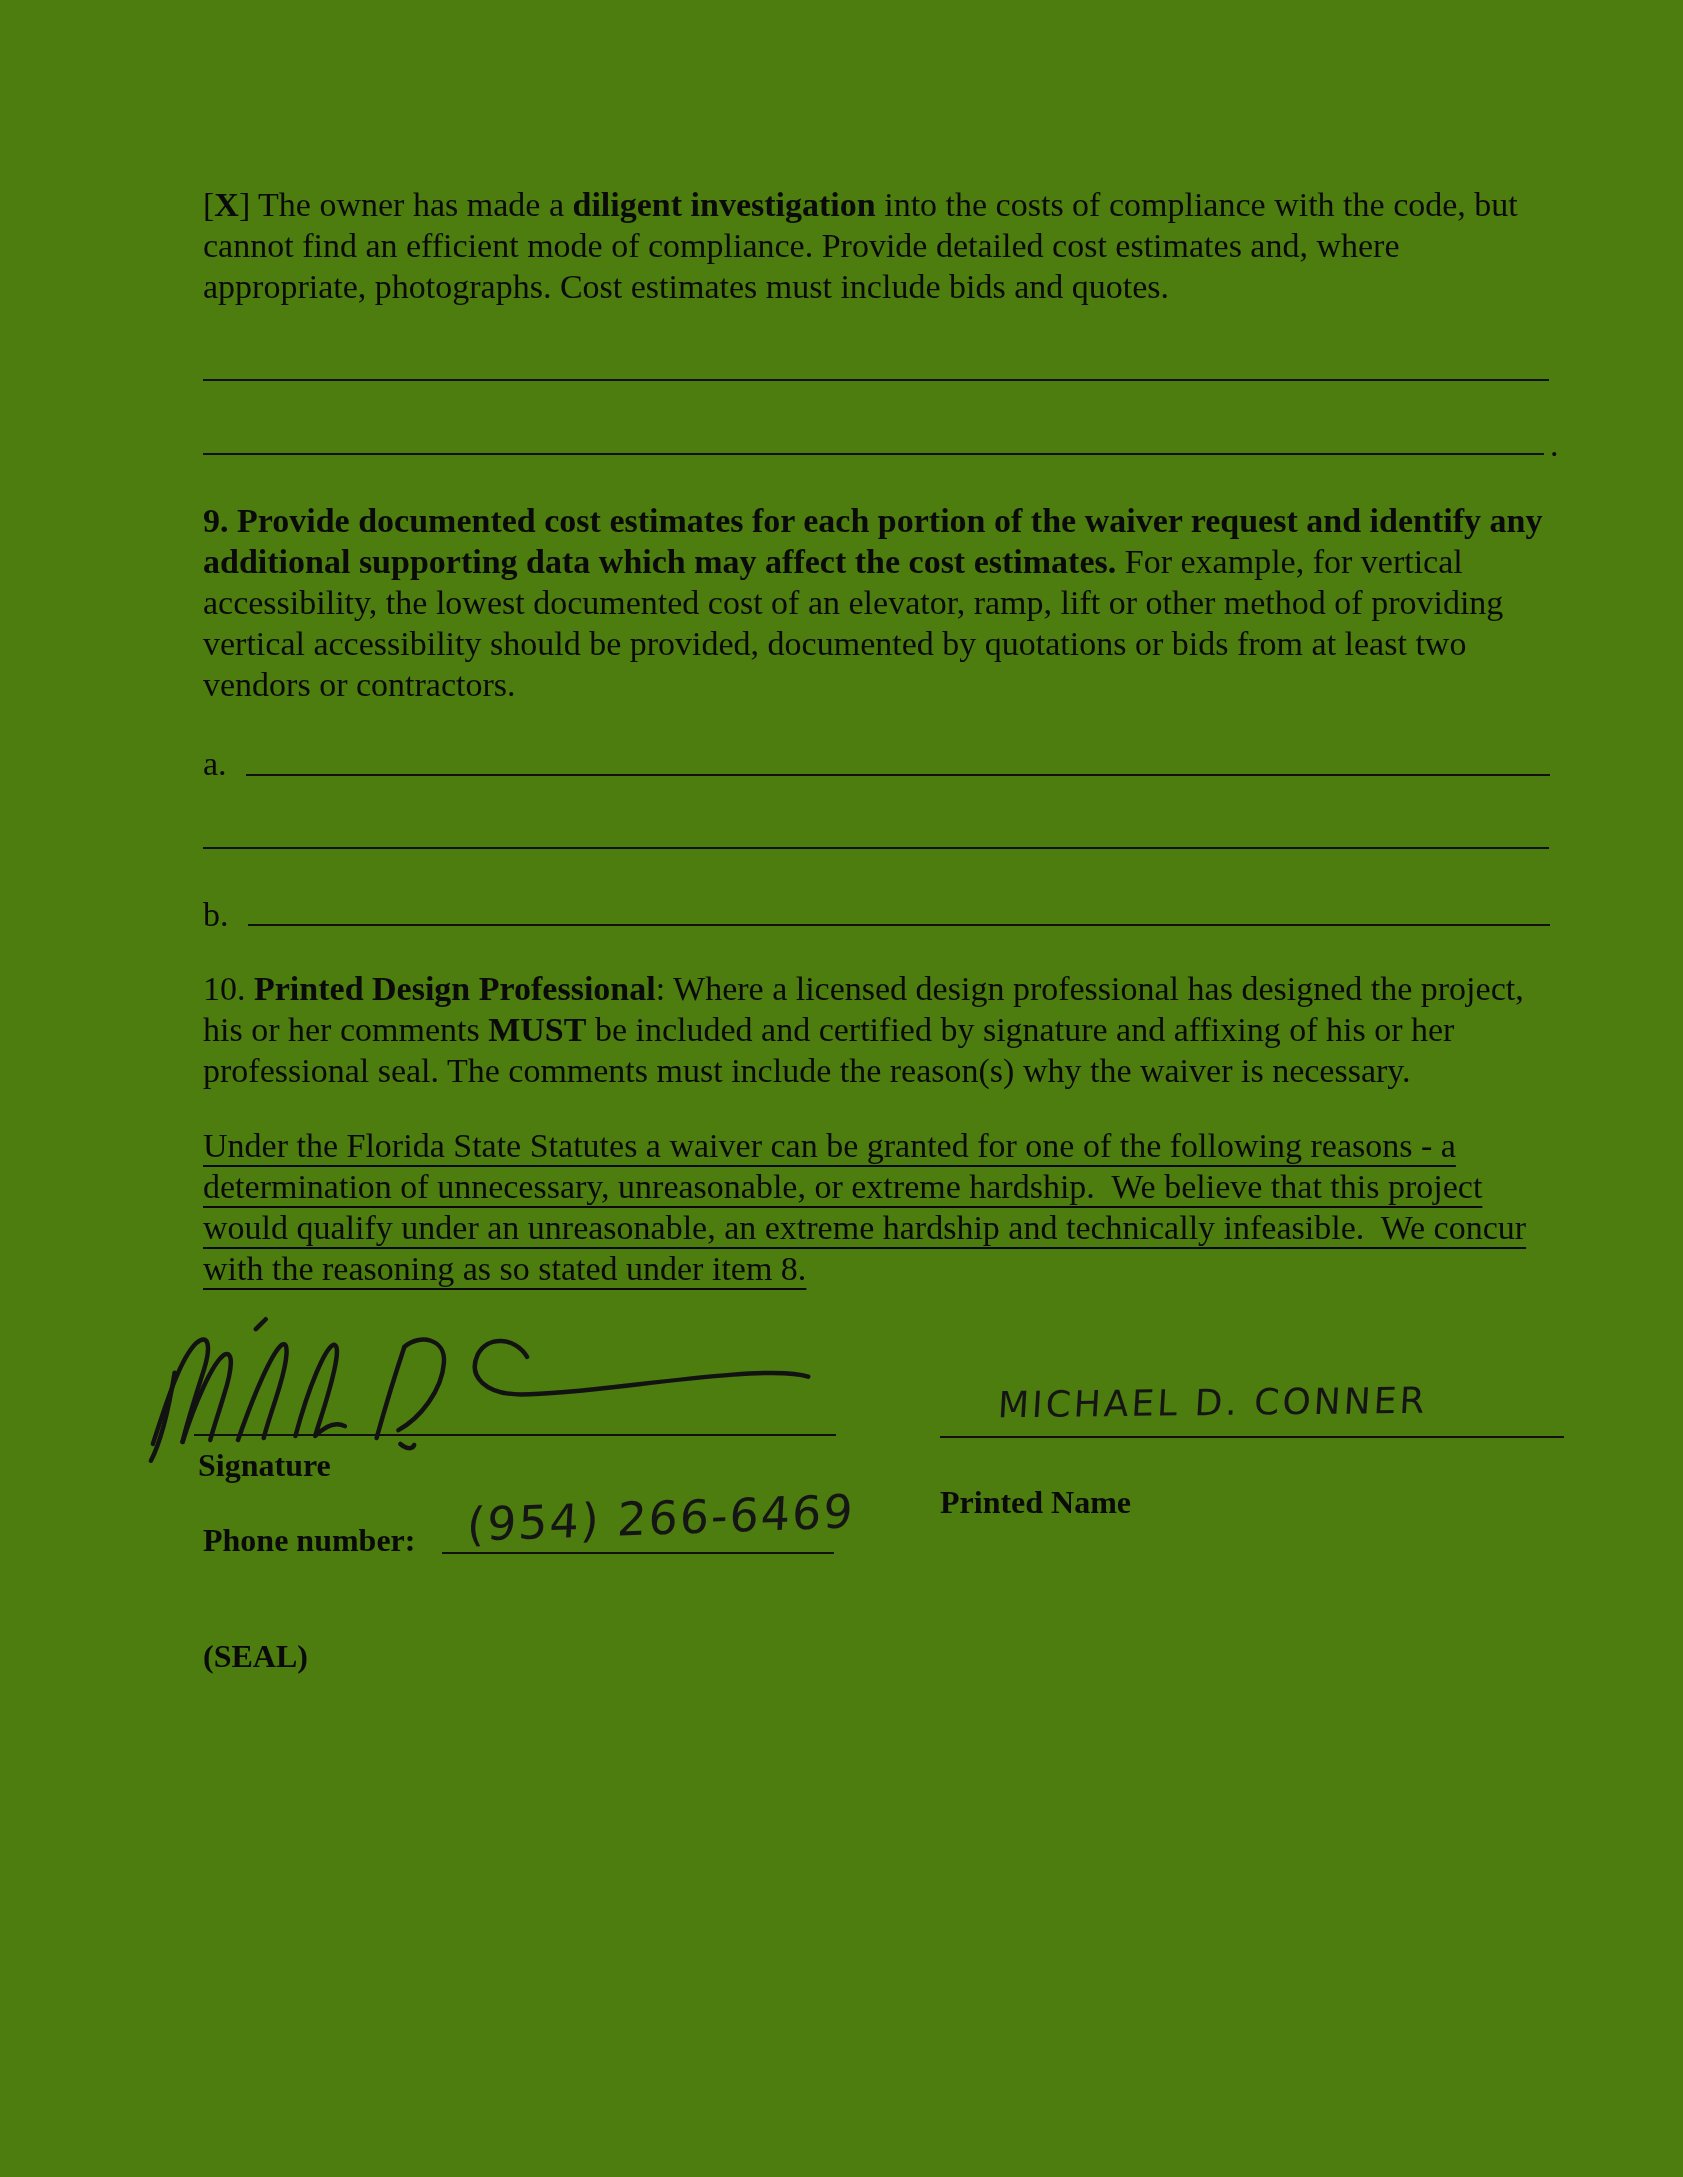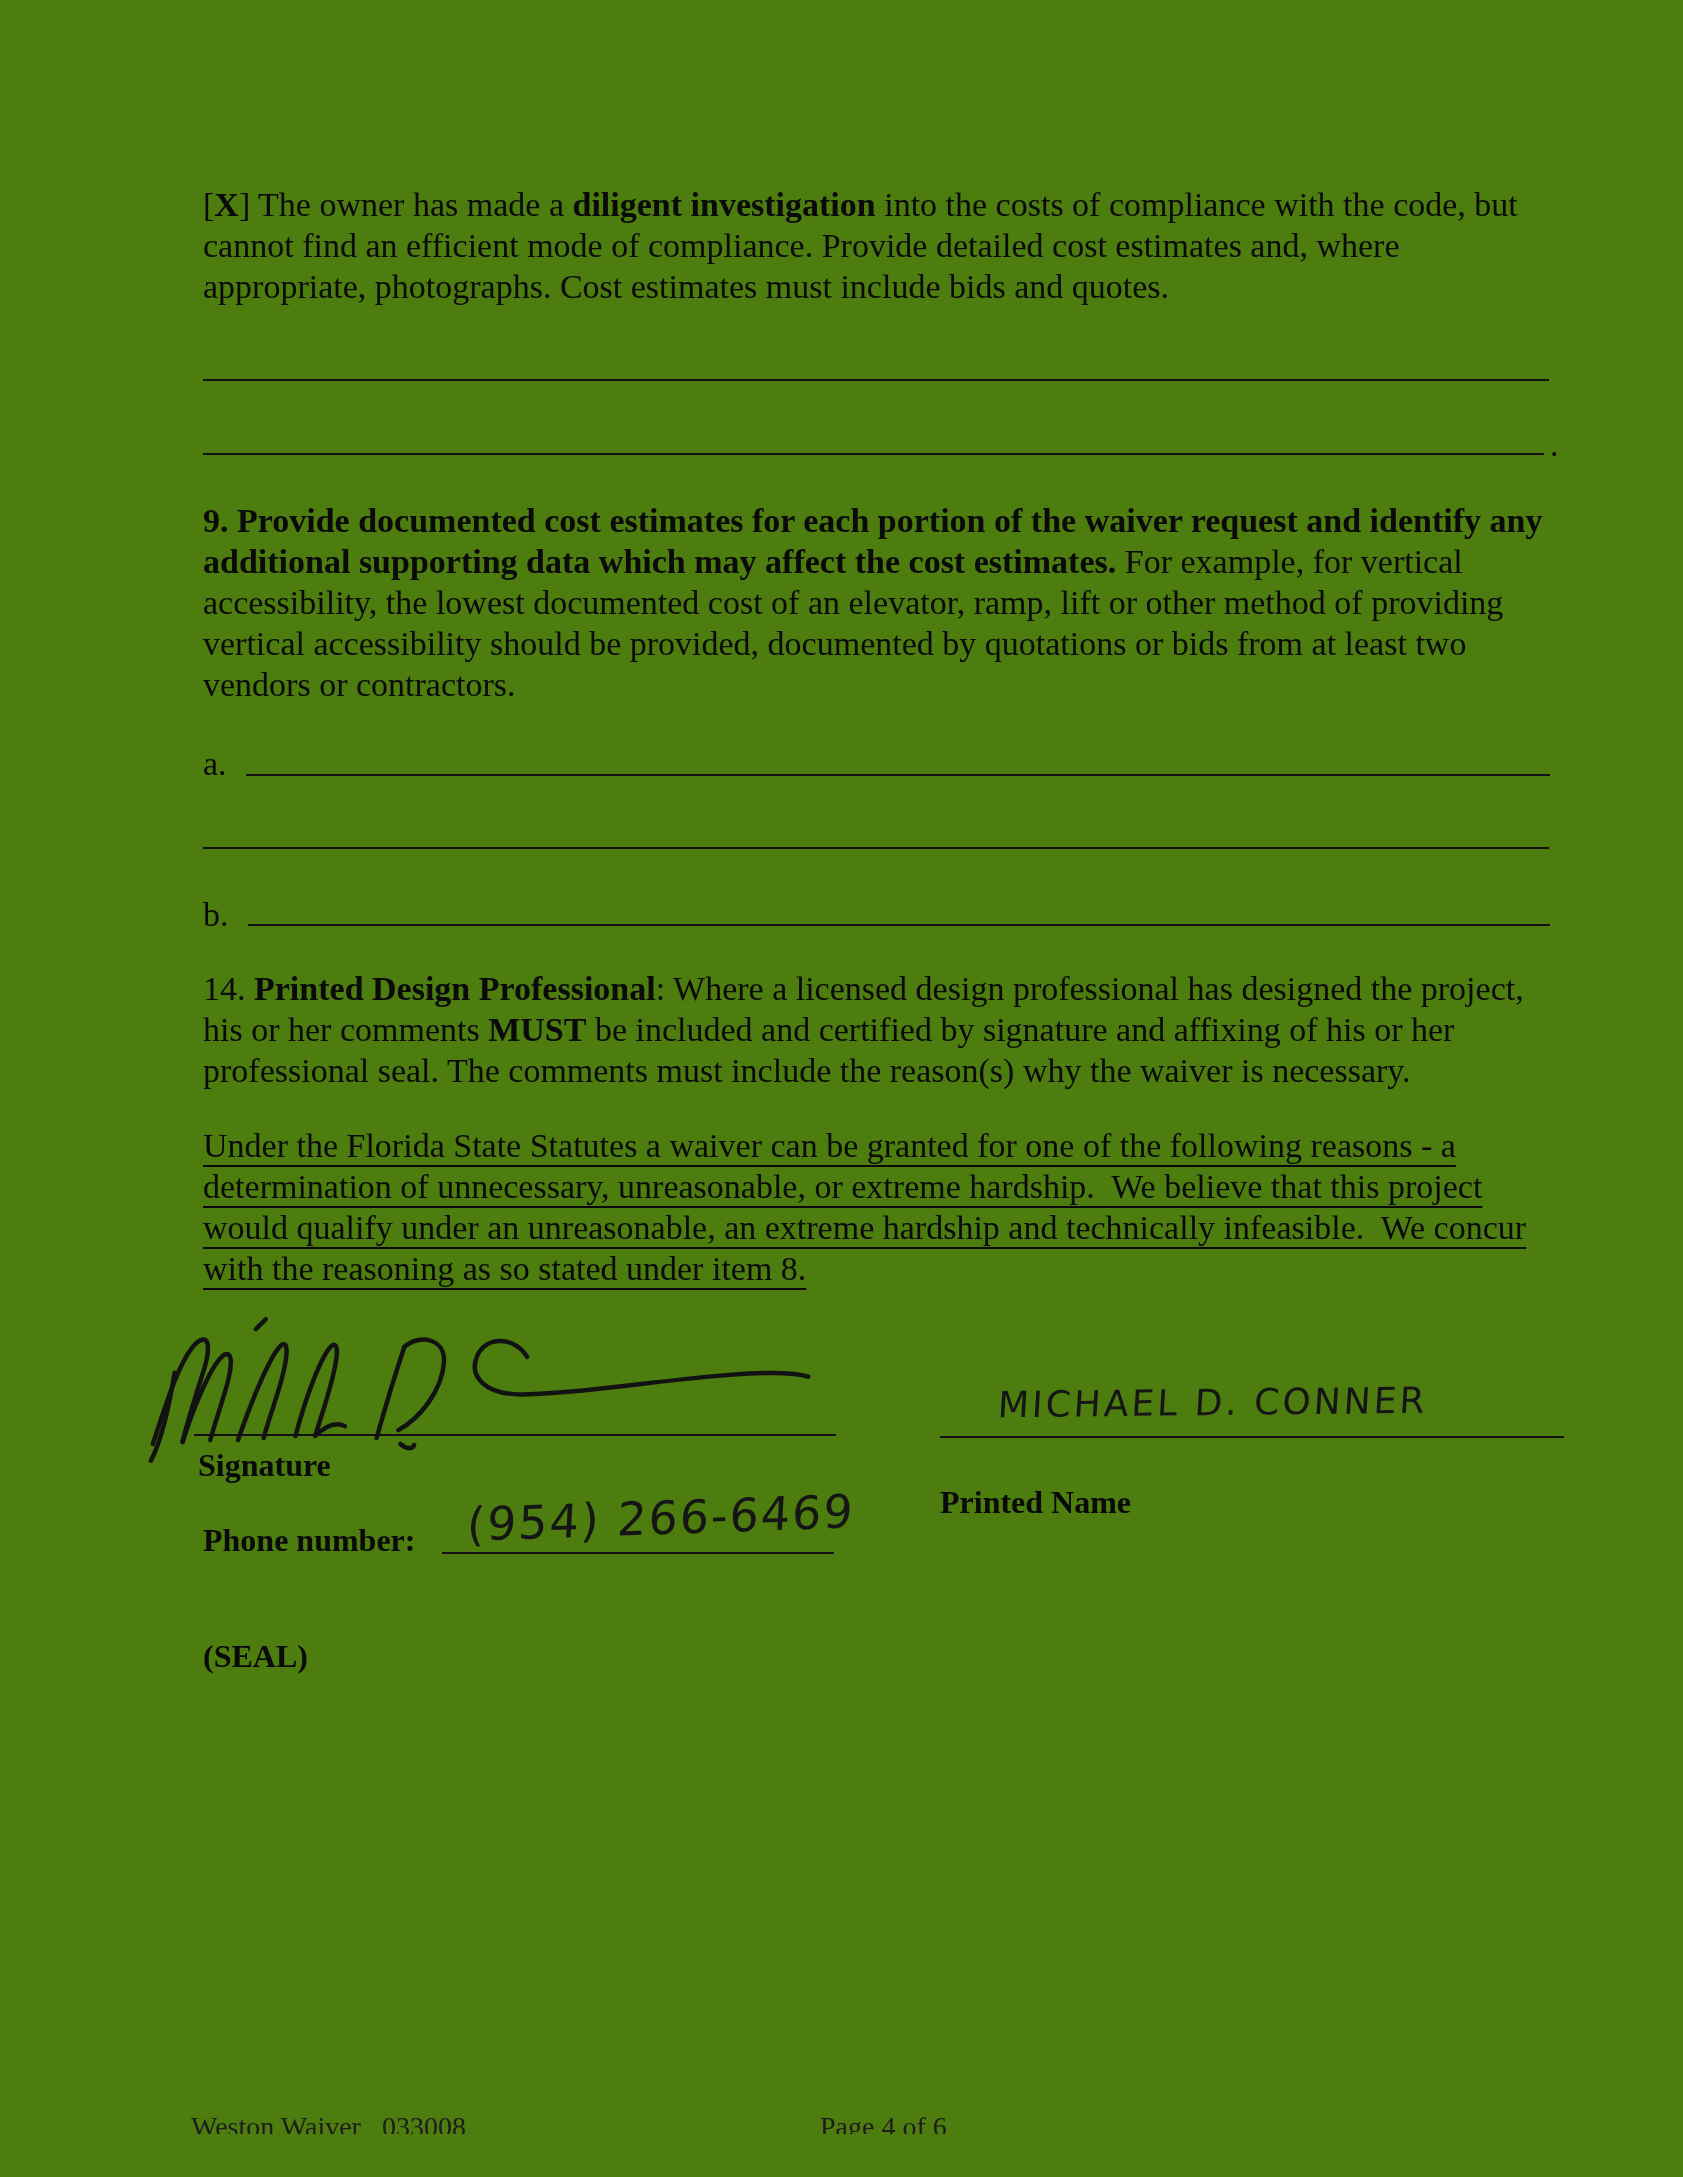--- a/index.html
+++ b/index.html
@@ -116,21 +116,21 @@
     <b>9. Provide documented cost estimates for each portion of the waiver request and identify any additional supporting data which may affect the cost estimates.</b><span> For example, for vertical accessibility, the lowest documented cost of an elevator, ramp, lift or other method of providing vertical accessibility should be provided, documented by quotations or bids from at least two vendors or contractors.</span>
   </p>
 
   <span class="list-label" style="top:743px; left:203px;">a.</span>
   <div class="rule" style="top:774px; left:246px; width:1304px;"></div>
   <div class="rule" style="top:847px; left:203px; width:1346px;"></div>
   <span class="list-label" style="top:894px; left:203px;">b.</span>
   <div class="rule" style="top:924px; left:248px; width:1302px;"></div>
 
   <p class="txt" style="top:968px;">
-    <span>14. </span><b>Printed Design Professional</b><span>: Where a licensed design professional has designed the project, his or her comments </span><b>MUST</b><span> be included and certified by signature and affixing of his or her professional seal. The comments must include the reason(s) why the waiver is necessary.</span>
+    <span>10. </span><b>Printed Design Professional</b><span>: Where a licensed design professional has designed the project, his or her comments </span><b>MUST</b><span> be included and certified by signature and affixing of his or her professional seal. The comments must include the reason(s) why the waiver is necessary.</span>
   </p>
 
   <p class="txt underlined-par" style="top:1125px; width:1337px;">Under the Florida State Statutes a waiver can be granted for one of the following reasons - a determination of unnecessary, unreasonable, or extreme hardship.&nbsp; We believe that this project would qualify under an unreasonable, an extreme hardship and technically infeasible.&nbsp; We concur with the reasoning as so stated under item 8.</p>
 
   <svg class="sig-svg" viewBox="0 0 700 150" aria-hidden="true">
     <g fill="none" stroke="#121212" stroke-width="4.5" stroke-linecap="round" stroke-linejoin="round">
       <path d="M 14,130 C 24,100 40,45 58,28 C 70,18 74,30 64,60 C 56,85 48,110 44,128"></path>
       <path d="M 44,128 C 56,90 74,48 86,40 C 96,35 94,55 86,80 C 80,100 74,118 72,126"></path>
       <path d="M 100,126 C 116,80 134,38 144,30 C 152,25 150,45 142,72 C 135,95 128,115 126,124"></path>
       <path d="M 158,122 C 172,70 188,34 196,30 C 203,28 200,48 192,76 C 186,98 180,114 178,122 C 190,110 200,108 208,112"></path>
@@ -148,19 +148,15 @@
 
   <span class="handwriting hw-name">MICHAEL D. CONNER</span>
   <div class="rule" style="top:1436px; left:940px; width:624px;"></div>
   <span class="label-bold" style="top:1482px; left:940px;">Printed Name</span>
 
   <span class="label-bold" style="top:1520px; left:203px;">Phone number:</span>
   <span class="handwriting hw-phone">(954) 266-6469</span>
   <div class="rule" style="top:1552px; left:442px; width:392px;"></div>
   <span class="label-bold" style="top:1636px; left:203px;">(SEAL)</span>
 
-  <div class="footer-clip">
-    <span class="footer-text footer-left">Weston Waiver &nbsp; 033008</span>
-    <span class="footer-text footer-right">Page 4 of 6</span>
-  </div>
 
 </div>
 
 
 </body></html>

